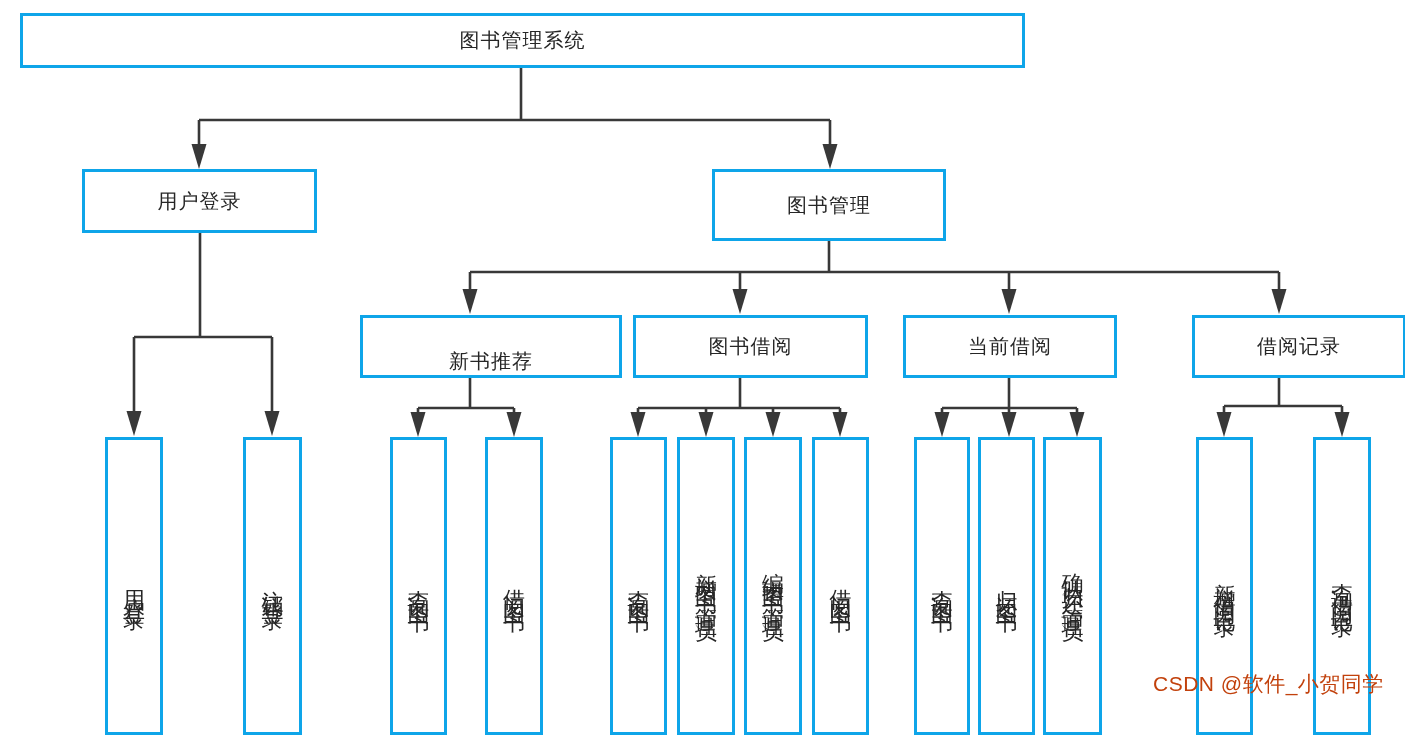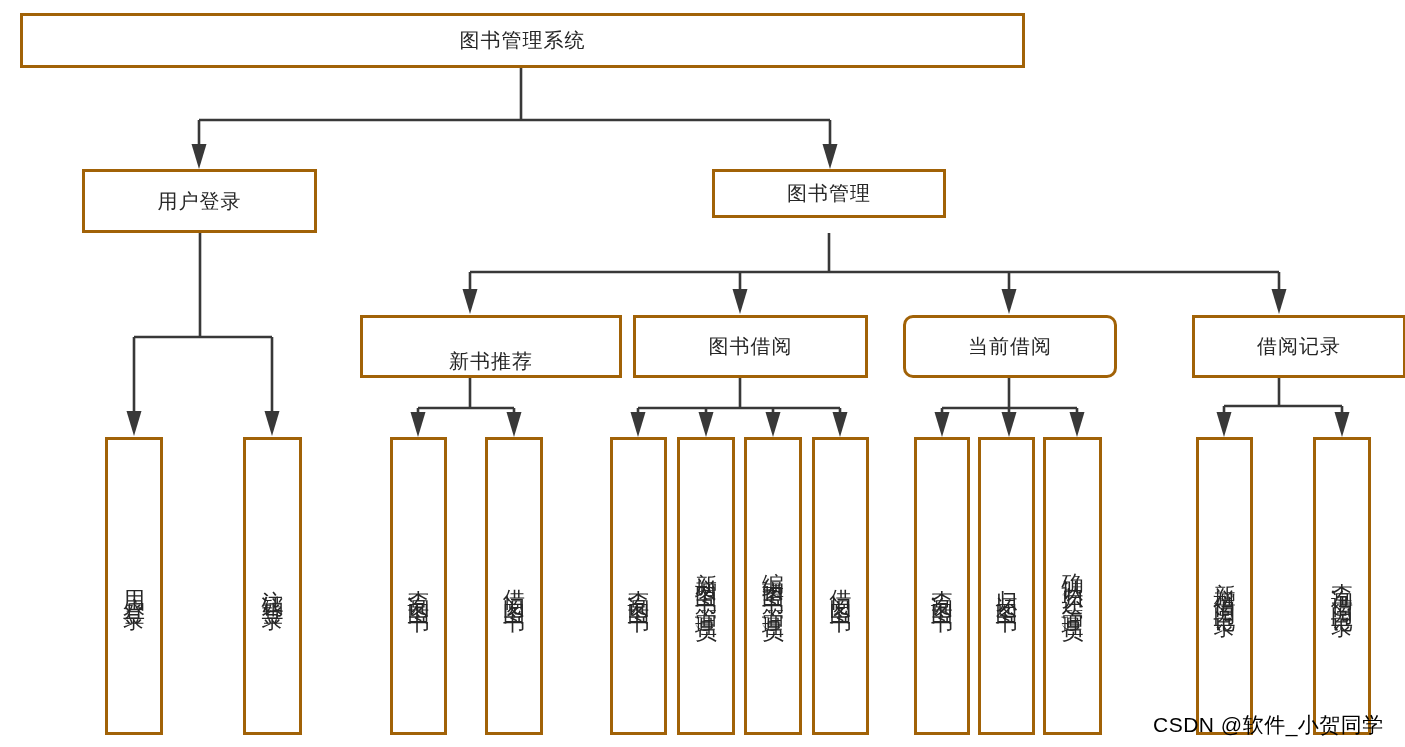--- a/index.html
+++ b/index.html
@@ -18,51 +18,51 @@
   .wires {
     position: absolute;
     left: 0;
     top: 0;
     z-index: 0;
   }
   .node {
     position: absolute;
     box-sizing: border-box;
     background: #ffffff;
-    border: 3px solid #a16207;
+    border: 3px solid #0ea5e9;
     display: flex;
     align-items: center;
     justify-content: center;
     z-index: 1;
     color: #262626;
   }
   .node.h {
     font-size: 20px;
     letter-spacing: 1px;
   }
   .node.root   { left: 20px;  top: 13px;  width: 1005px; height: 55px; }
   .node.l1a    { left: 82px;  top: 169px; width: 235px;  height: 64px; }
-  .node.l1b    { left: 712px; top: 169px; width: 234px;  height: 49px; text-align: center; }
+  .node.l1b    { left: 712px; top: 169px; width: 234px;  height: 72px; text-align: center; }
   .node.l2     { top: 315px;  height: 63px; }
   .node.leaf   { top: 437px;  height: 298px; }
   .leaf span {
     writing-mode: vertical-rl;
     text-orientation: upright;
     font-size: 22px;
     letter-spacing: 7px;
     line-height: 1;
     white-space: nowrap;
   }
   .watermark {
     position: absolute;
     left: 1153px;
-    top: 711px;
+    top: 670px;
     z-index: 5;
     font-size: 21px;
-    color: #000000;
+    color: #c2410c;
     white-space: nowrap;
     letter-spacing: 0.5px;
   }
 </style>
 </head>
 <body>
 
 <div class="canvas">
 
   <svg class="wires" width="1405" height="747" viewBox="0 0 1405 747">
@@ -115,21 +115,21 @@
   <div class="node h l1b">
     <span>图书管理</span>
   </div>
 
   <div class="node h l2" style="left:360px;width:262px;align-items:flex-end;">
     <span>新书推荐</span>
   </div>
   <div class="node h l2" style="left:633px;width:235px;">
     <span>图书借阅</span>
   </div>
-  <div class="node h l2" style="left:903px;width:214px;border-radius:10px;">
+  <div class="node h l2" style="left:903px;width:214px;">
     <span>当前借阅</span>
   </div>
   <div class="node h l2" style="left:1172px;width:214px;margin-left:20px;">
     <span>借阅记录</span>
   </div>
 
   <div class="node leaf" style="left:105px;width:58px;">
     <span>用户登录</span>
   </div>
   <div class="node leaf" style="left:243px;width:59px;">

